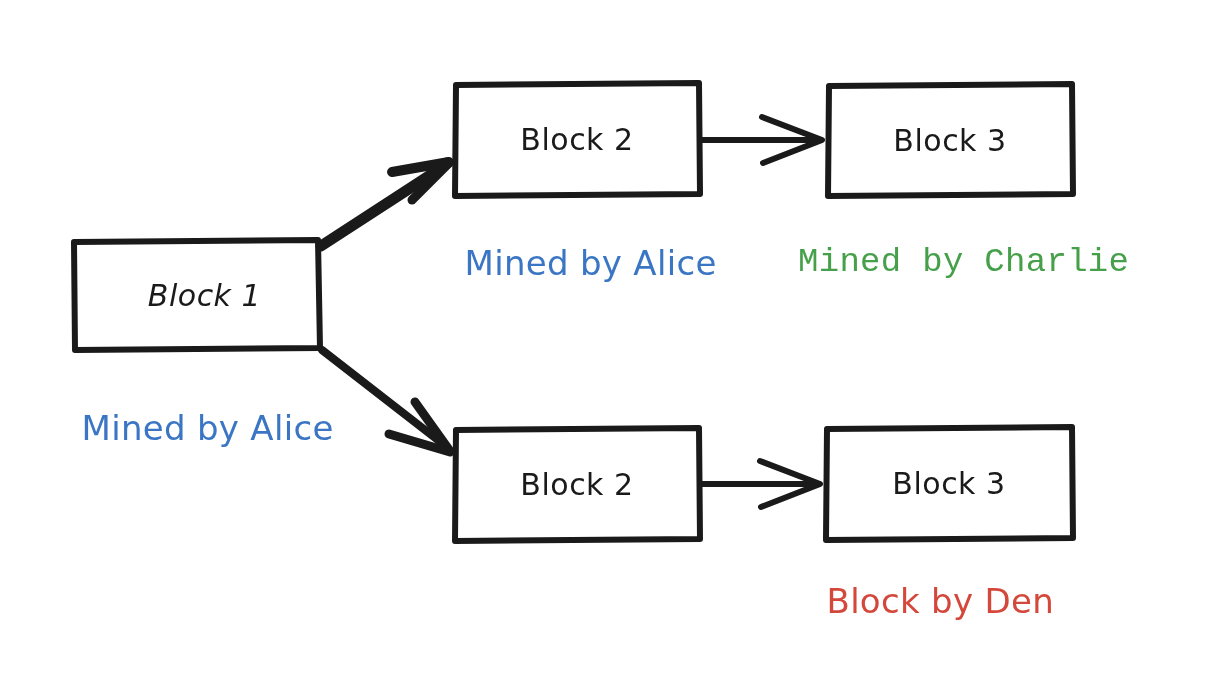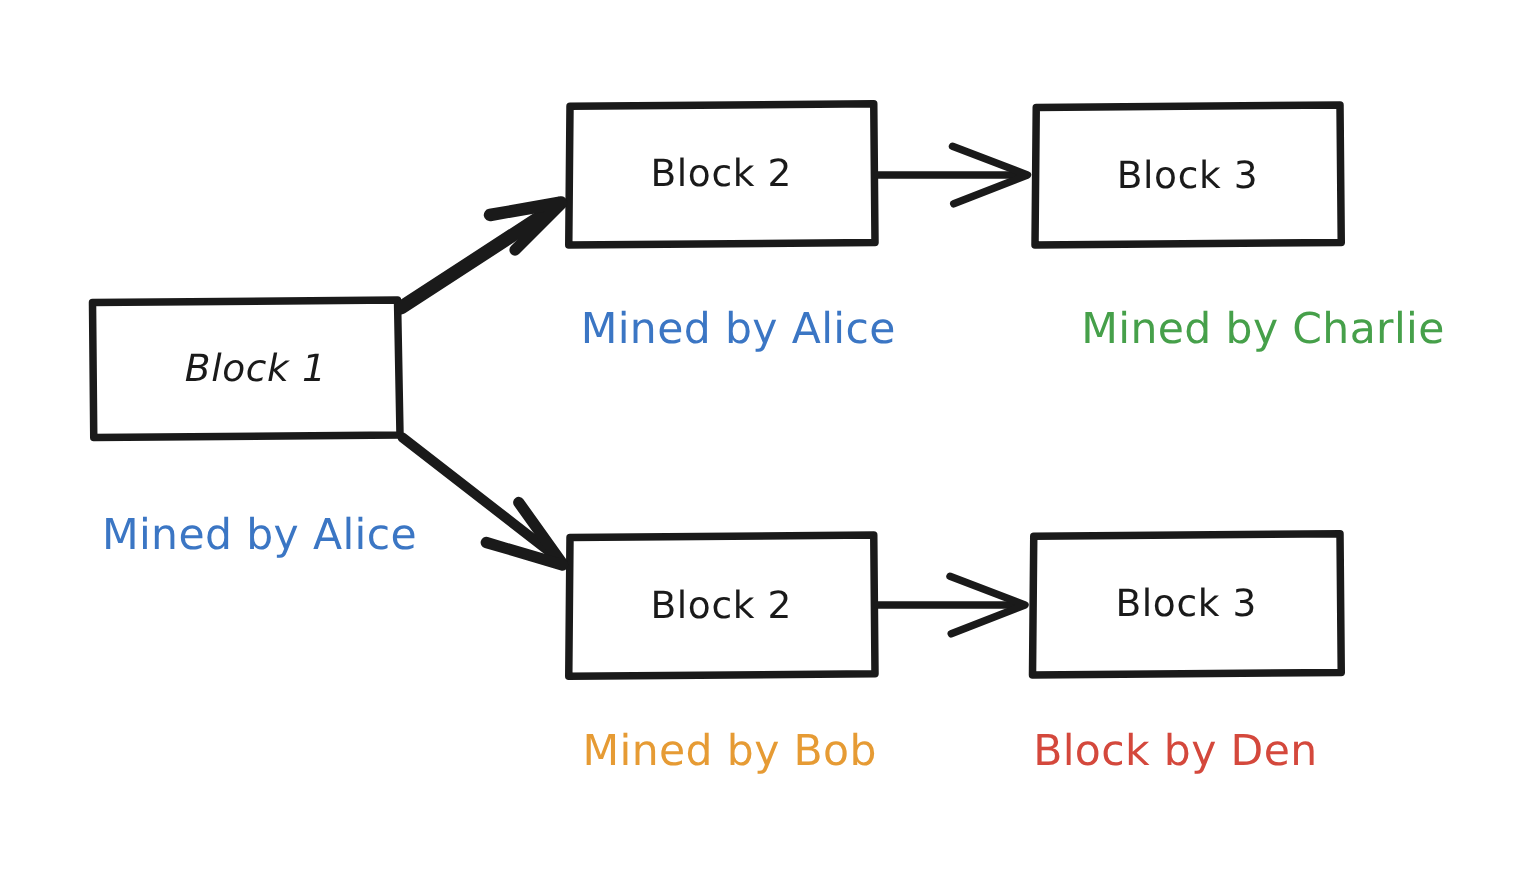--- a/index.html
+++ b/index.html
@@ -107,19 +107,18 @@
   <div class="block-label" id="lbl-block-3-top" style="left: 827px; top: 84px; width: 246px; height: 112px;">Block 3</div>
 
   <div class="block-label" id="lbl-block-2-bottom" style="left: 454px; top: 428px; width: 246px; height: 113px;">Block 2</div>
 
   <div class="block-label" id="lbl-block-3-bottom" style="left: 825px; top: 427px; width: 248px; height: 113px;">Block 3</div>
 
   <div class="miner-label" id="miner-0" style="color: rgb(59, 118, 196); top: 408px; left: 81.5px;">Mined by Alice</div>
 
   <div class="miner-label" id="miner-1" style="color: rgb(59, 118, 196); top: 243px; left: 464.5px;">Mined by Alice</div>
 
-  <div class="miner-label" id="miner-2" style="color: rgb(70, 160, 74); top: 243px; left: 865px;">Mined by Charlie</div>
+  <div class="miner-label" id="miner-2" style="color: rgb(70, 160, 74); top: 243px; left: 798px; font-family: Liberation Mono, monospace;">Mined by Charlie</div>
 
-  <div class="miner-label" id="miner-3" style="color: rgb(230, 155, 52); top: 581px; left: 466px;">Mined by Bob</div>
 
   <div class="miner-label" id="miner-4" style="color: rgb(212, 72, 60); top: 581px; left: 826.5px;">Block by Den</div>
 
 </div>
 
 </body></html>

